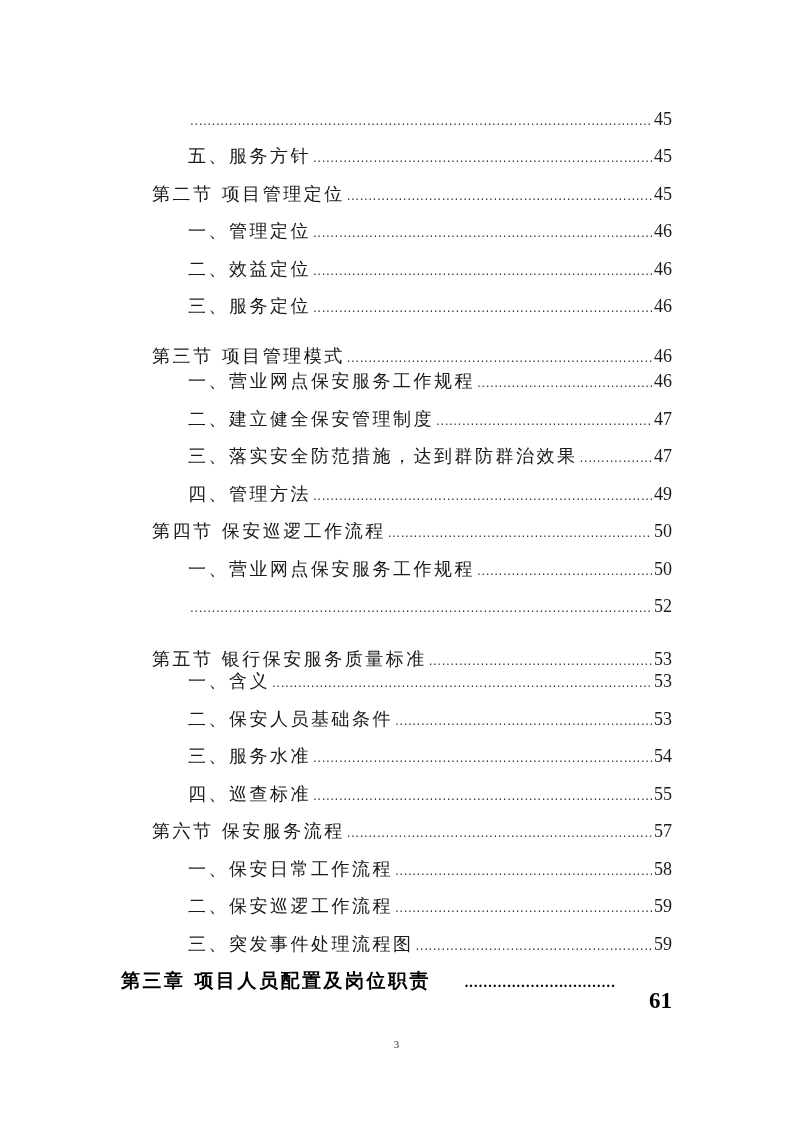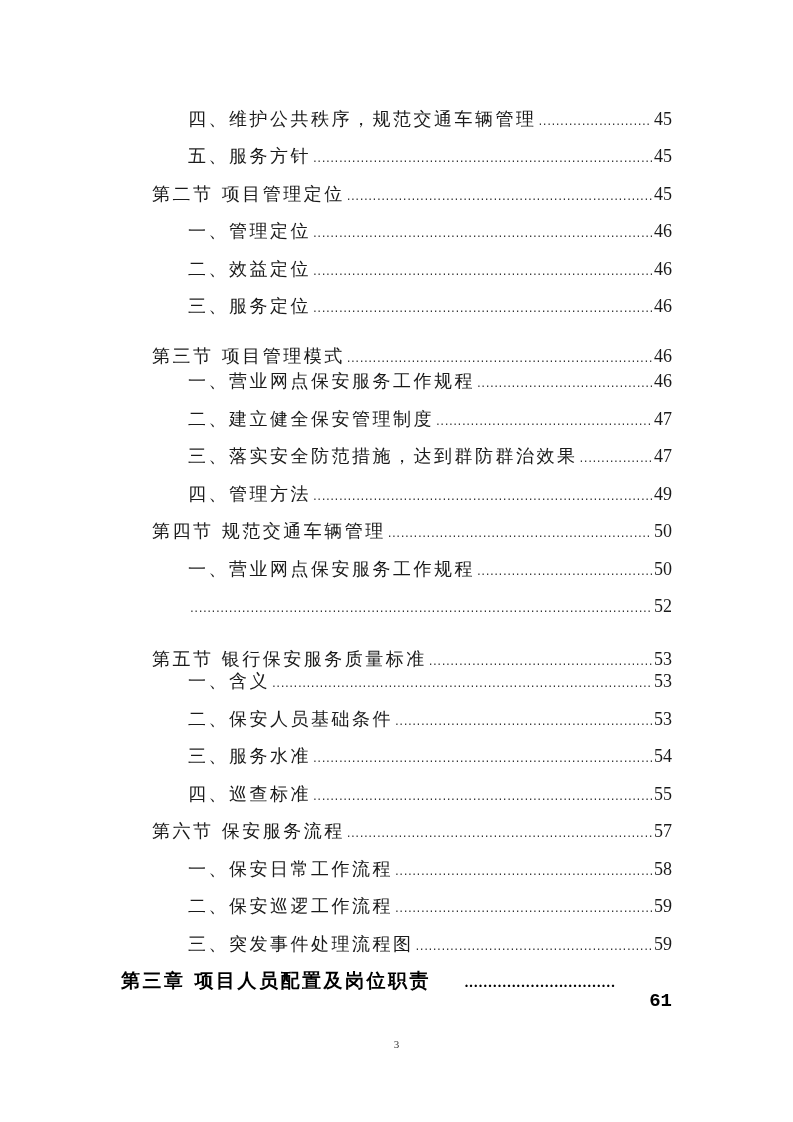--- a/index.html
+++ b/index.html
@@ -10,30 +10,29 @@
       font-size: 18px; white-space: nowrap; right: 121px; }
     .row.level-sub { left: 188px; }
     .row.level-section { left: 152px; }
     .row.level-chapter { left: 121px; font-weight: bold; font-family: "DejaVu Serif", "Liberation Serif", serif; font-size: 19px; color: #000; gap: 31px; }
     .row .label { flex: 0 0 auto; letter-spacing: 2.5px; }
     .row .dots { flex: 1 1 auto; overflow: hidden; margin: 0 2px; position: relative; height: 30px; }
     .row .dots::before { content: "................................................................................................................................................................................................................................................................";
       position: absolute; left: 0; bottom: 6px; font-size: 12px; letter-spacing: 0.5px; color: #333; white-space: nowrap; }
     .row.level-chapter .dots::before { font-weight: bold; color: #000; font-size: 13px; letter-spacing: 0.2px; }
     .row .page { flex: 0 0 auto; font-family: Liberation Serif, serif; font-size: 18px; }
-    .row.level-chapter .page { font-family: Liberation Mono, monospace; font-size: 19px; margin-top: 40px; }
+    .row.level-chapter .page { font-family: Liberation Serif, serif; font-size: 23px; margin-top: 40px; }
     .page-number { position: absolute; left: 0; width: 793px; top: 1038px; text-align: center;
       font-size: 11px; font-family: "Liberation Serif", serif; color: #333; }
   </style>
 </head>
 <body>
 
 <div class="toc">
   <div class="row level-sub" style="top:104px">
-    <span class="label">四、维护公共秩序，规范交通车辆管理</span>
     <span class="dots"></span>
     <span class="page">45</span>
   </div>
   <div class="row level-sub" style="top:141px">
     <span class="label">五、服务方针</span>
     <span class="dots"></span>
     <span class="page">45</span>
   </div>
   <div class="row level-section" style="top:179px">
     <span class="label">第二节 项目管理定位</span>
@@ -74,21 +73,21 @@
     <span class="label">三、落实安全防范措施，达到群防群治效果</span>
     <span class="dots"></span>
     <span class="page">47</span>
   </div>
   <div class="row level-sub" style="top:479px">
     <span class="label">四、管理方法</span>
     <span class="dots"></span>
     <span class="page">49</span>
   </div>
   <div class="row level-section" style="top:516px">
-    <span class="label">第四节 规范交通车辆管理</span>
+    <span class="label">第四节 保安巡逻工作流程</span>
     <span class="dots"></span>
     <span class="page">50</span>
   </div>
   <div class="row level-sub" style="top:554px">
     <span class="label">一、营业网点保安服务工作规程</span>
     <span class="dots"></span>
     <span class="page">50</span>
   </div>
   <div class="row level-sub" style="top:591px">
     <span class="dots"></span>

